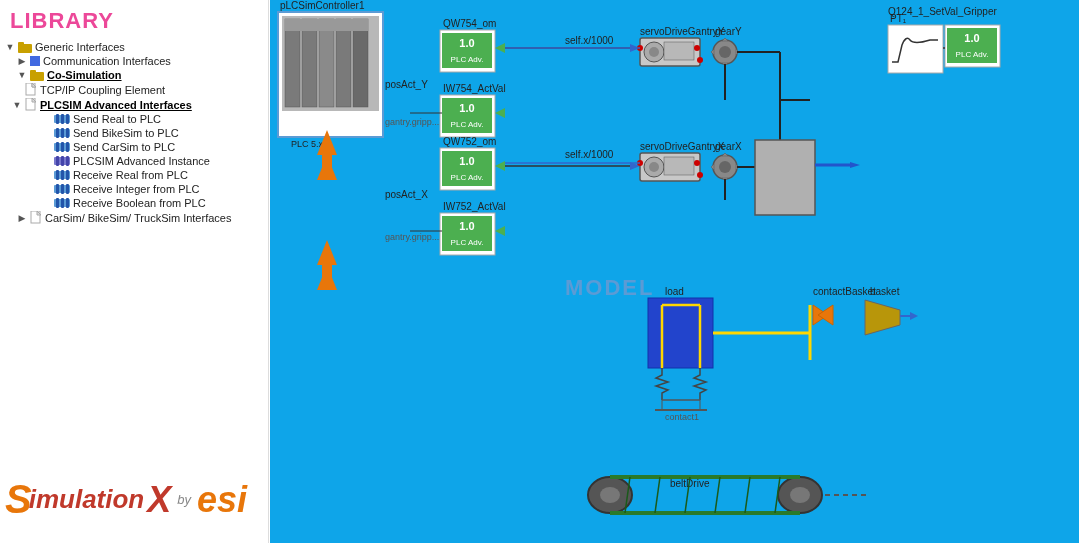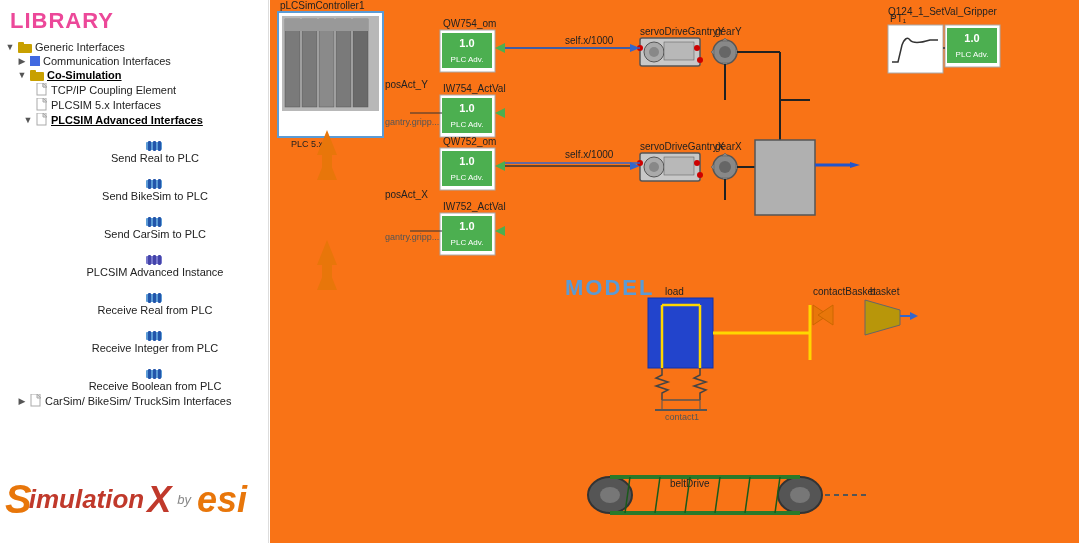--- a/index.html
+++ b/index.html
@@ -38,22 +38,22 @@
     .tree-item {
       display: flex;
       align-items: center;
       padding: 1px 0;
       cursor: pointer;
       white-space: nowrap;
     }
 
     .tree-indent-0 { padding-left: 4px; }
     .tree-indent-1 { padding-left: 16px; }
-    .tree-indent-2 { padding-left: 22px; }
-    .tree-indent-3 { padding-left: 40px; flex-direction: column; }
+    .tree-indent-2 { padding-left: 11px; }
+    .tree-indent-3 { padding-left: 40px; }
 
     .expand-icon {
       width: 12px;
       height: 12px;
       display: inline-flex;
       align-items: center;
       justify-content: center;
       margin-right: 2px;
       font-size: 9px;
       color: #555;
@@ -132,21 +132,21 @@
       font-family: Georgia, serif;
     }
 
     
     #diagram-panel {
       position: absolute;
       left: 270px;
       top: 0;
       width: 809px;
       height: 543px;
-      background: #f97316;
+      background: #0ea5e9;
     }
 
     
     .tree-scroll {
       overflow-y: auto;
       max-height: 390px;
     }
 
     
     .svg-icon {
@@ -200,28 +200,20 @@
     <div class="tree-item tree-indent-2">
       <span class="expand-icon" style="color:transparent">▶</span>
       <svg class="svg-icon" width="12" height="13" viewBox="0 0 12 13">
         <rect x="1" y="0" width="9" height="12" fill="#fff" stroke="#aaa" stroke-width="1"></rect>
         <polyline points="7,0 7,4 11,4" fill="#fff" stroke="#aaa" stroke-width="1"></polyline>
         <polygon points="7,0 11,4 7,4" fill="#ddd" stroke="#aaa" stroke-width="1"></polygon>
       </svg>
       <span class="tree-label">TCP/IP Coupling Element</span>
     </div>
 
-    <div class="tree-item tree-indent-2">
-      <span class="expand-icon" style="color:transparent">▶</span>
-      <svg class="svg-icon" width="12" height="13" viewBox="0 0 12 13">
-        <rect x="1" y="0" width="9" height="12" fill="#fff" stroke="#aaa" stroke-width="1"></rect>
-        <polygon points="7,0 11,4 7,4" fill="#ddd" stroke="#aaa" stroke-width="1"></polygon>
-      </svg>
-      <span class="tree-label">PLCSIM 5.x Interfaces</span>
-    </div>
 
     <div class="tree-item tree-indent-2">
       <span class="expand-icon">▼</span>
       <svg class="svg-icon" width="12" height="13" viewBox="0 0 12 13">
         <rect x="1" y="0" width="9" height="12" fill="#fff" stroke="#aaa" stroke-width="1"></rect>
         <polygon points="7,0 11,4 7,4" fill="#ddd" stroke="#aaa" stroke-width="1"></polygon>
       </svg>
       <span class="tree-label tree-label-bold">PLCSIM Advanced Interfaces</span>
     </div>
 

